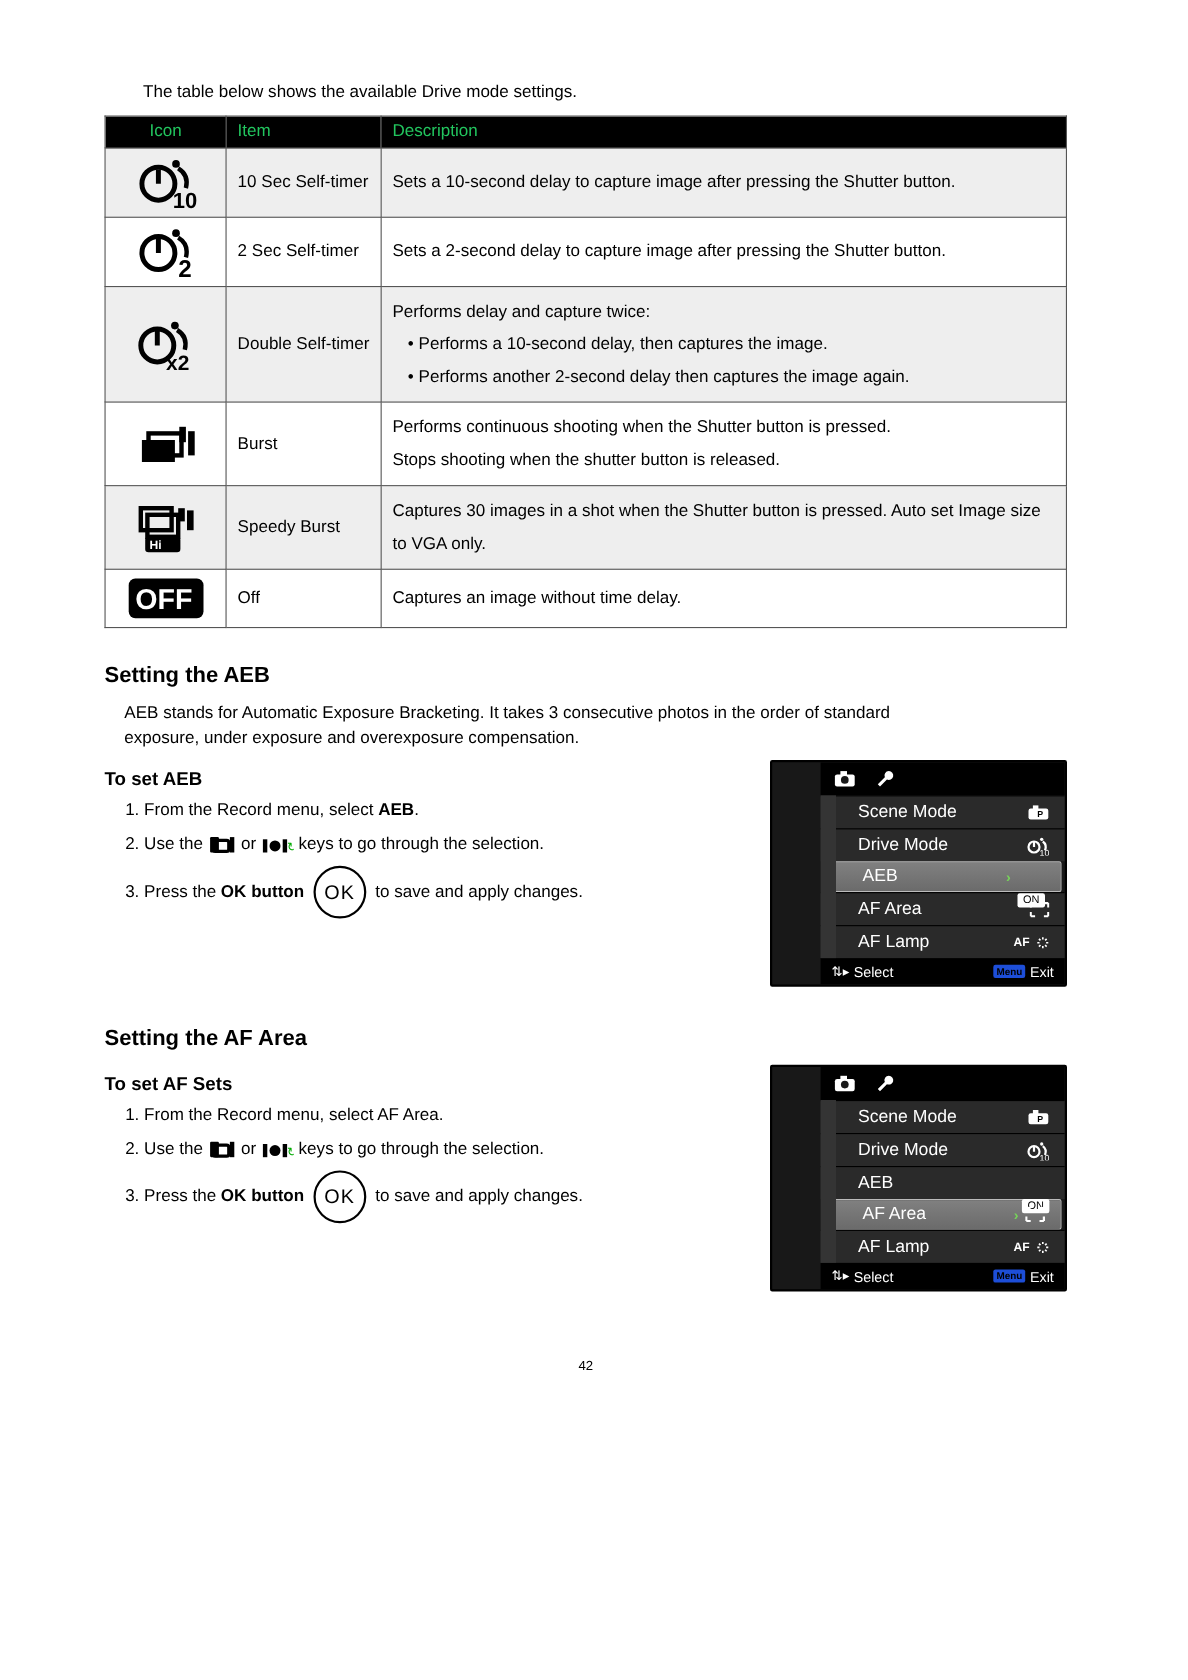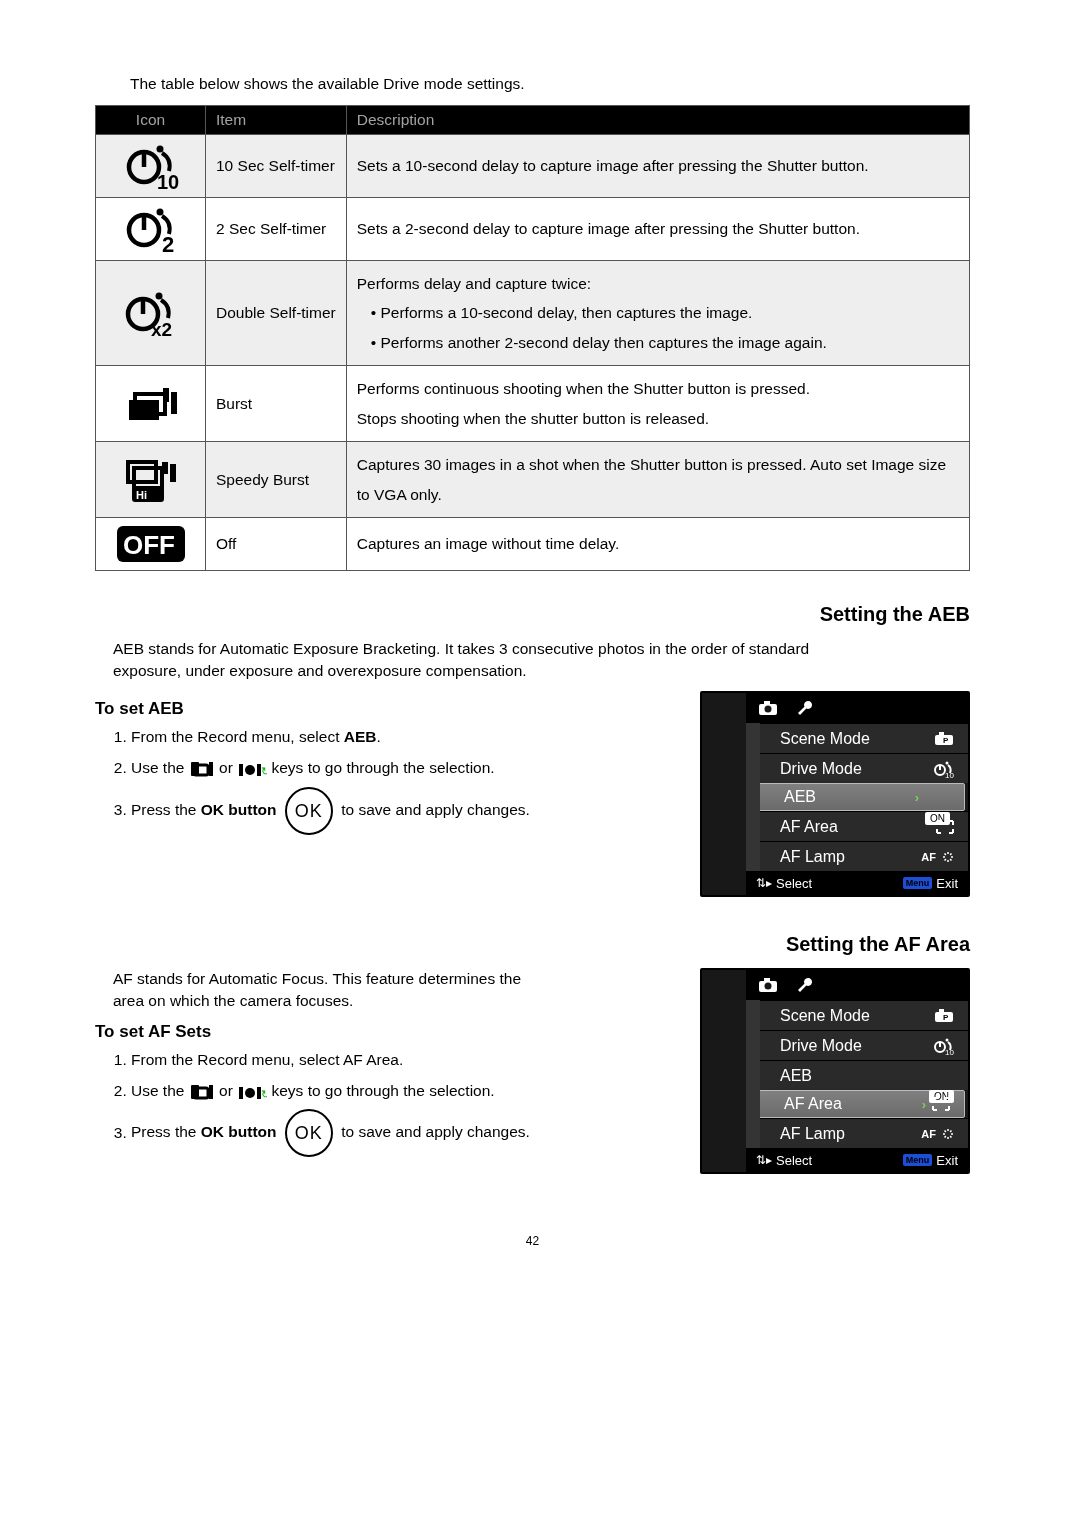--- a/index.html
+++ b/index.html
@@ -18,34 +18,34 @@
     margin-bottom: 32px;
   }
   table.drive th, table.drive td {
     border: 1px solid #555;
     padding: 8px 10px;
     font-size: 15.5px;
     vertical-align: middle;
   }
   table.drive th {
     background: #000;
-    color: #a3a3a3;
+    color: #22c55e;
     font-weight: normal;
     text-align: left;
     padding: 5px 10px;
   }
   table.drive .col-icon { width: 110px; text-align: center; }
   table.drive .col-item { width: 135px; }
   table.drive tr.shade td { background: #eeeeee; }
   table.drive td.desc { line-height: 1.9; }
   table.drive td.icon-cell { text-align:center; padding:6px; }
   .bul { padding-left: 14px; }
   .bul::before { content:"• "; }
   .svgicon { display:inline-block; vertical-align:middle; }
-  h2 { font-size: 20px; font-weight: bold; margin: 6px 0 12px 0; text-align: right; }
+  h2 { font-size: 20px; font-weight: bold; margin: 6px 0 12px 0; }
   h3 { font-size: 17px; font-weight: bold; margin: 8px 0 6px 0; }
   .body-para { margin: 0 0 10px 18px; font-size: 15.5px; line-height: 1.4; max-width: 720px; }
   .two-col { display:flex; gap:28px; align-items:flex-start; }
   .two-col .left { flex:1; }
   .two-col .right { width:270px; }
   ol.steps { margin: 4px 0 10px 36px; font-size: 15.5px; }
   ol.steps li { margin: 6px 0; line-height:1.6; }
   ol.steps li .inline-icon { vertical-align:middle; }
   .ok-circle {
     display:inline-flex; width:48px; height:48px; border:2px solid #000; border-radius:50%;
@@ -310,21 +310,20 @@
     </div>
   </div>
 </div>
 
 <div style="height:30px"></div>
 
 <h2>Setting the AF Area</h2>
 
 <div class="two-col">
   <div class="left">
-    <div class="body-para" style="max-width:420px;">AF stands for Automatic Focus. This feature determines the area on which the camera focuses.</div>
     <h3>To set AF Sets</h3>
     <ol class="steps">
       <li>From the Record menu, select AF Area.</li>
       <li>
         <span>Use the </span>
         <svg class="inline-icon" width="26" height="18" viewBox="0 0 26 18">
             <rect x="2" y="2" width="8" height="14" rx="1" fill="#000"></rect>
             <rect x="5" y="5" width="14" height="10" rx="2" fill="none" stroke="#000" stroke-width="3"></rect>
             <rect x="20" y="2" width="4" height="14" fill="#000"></rect>
           </svg>

